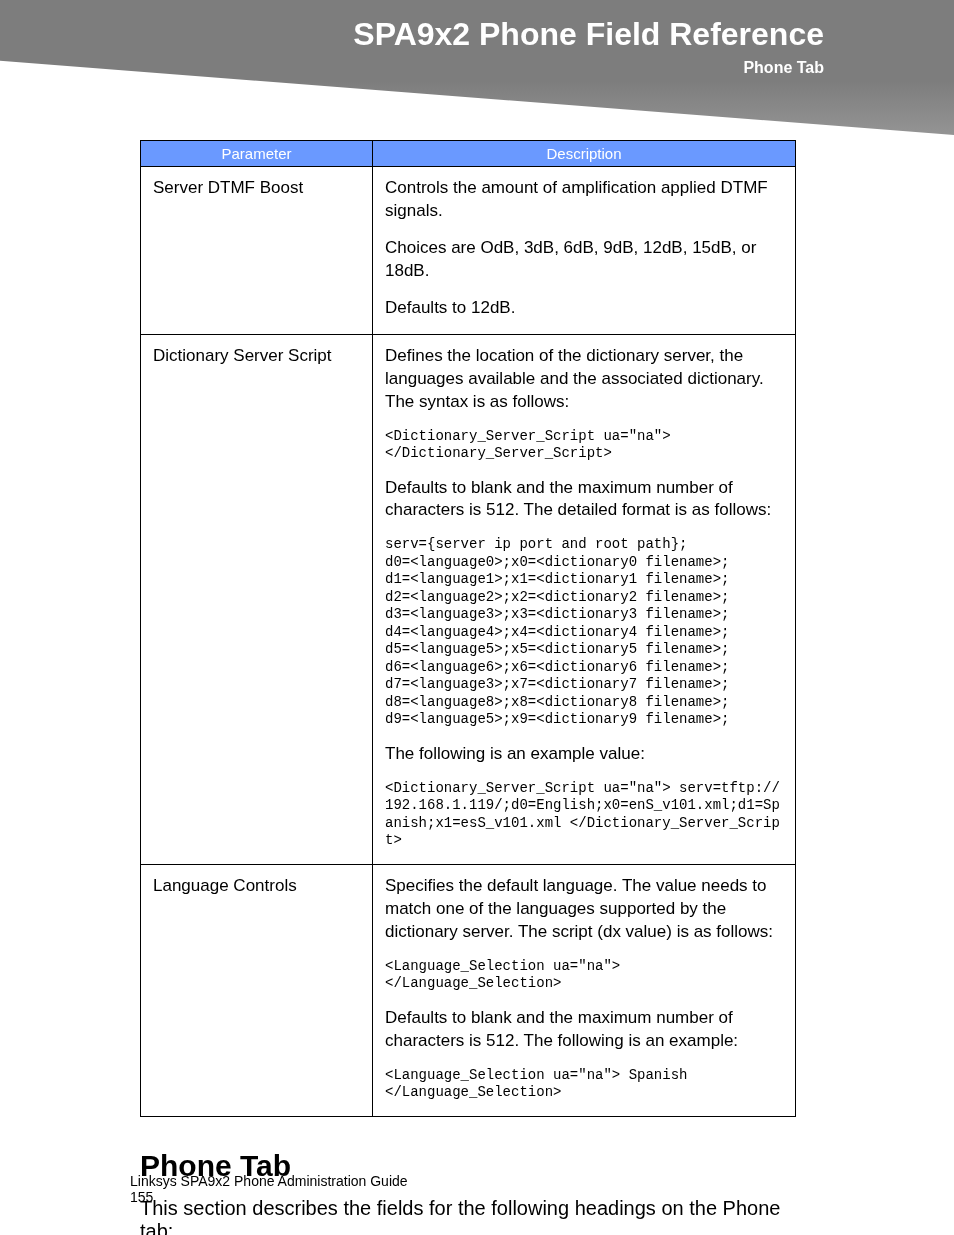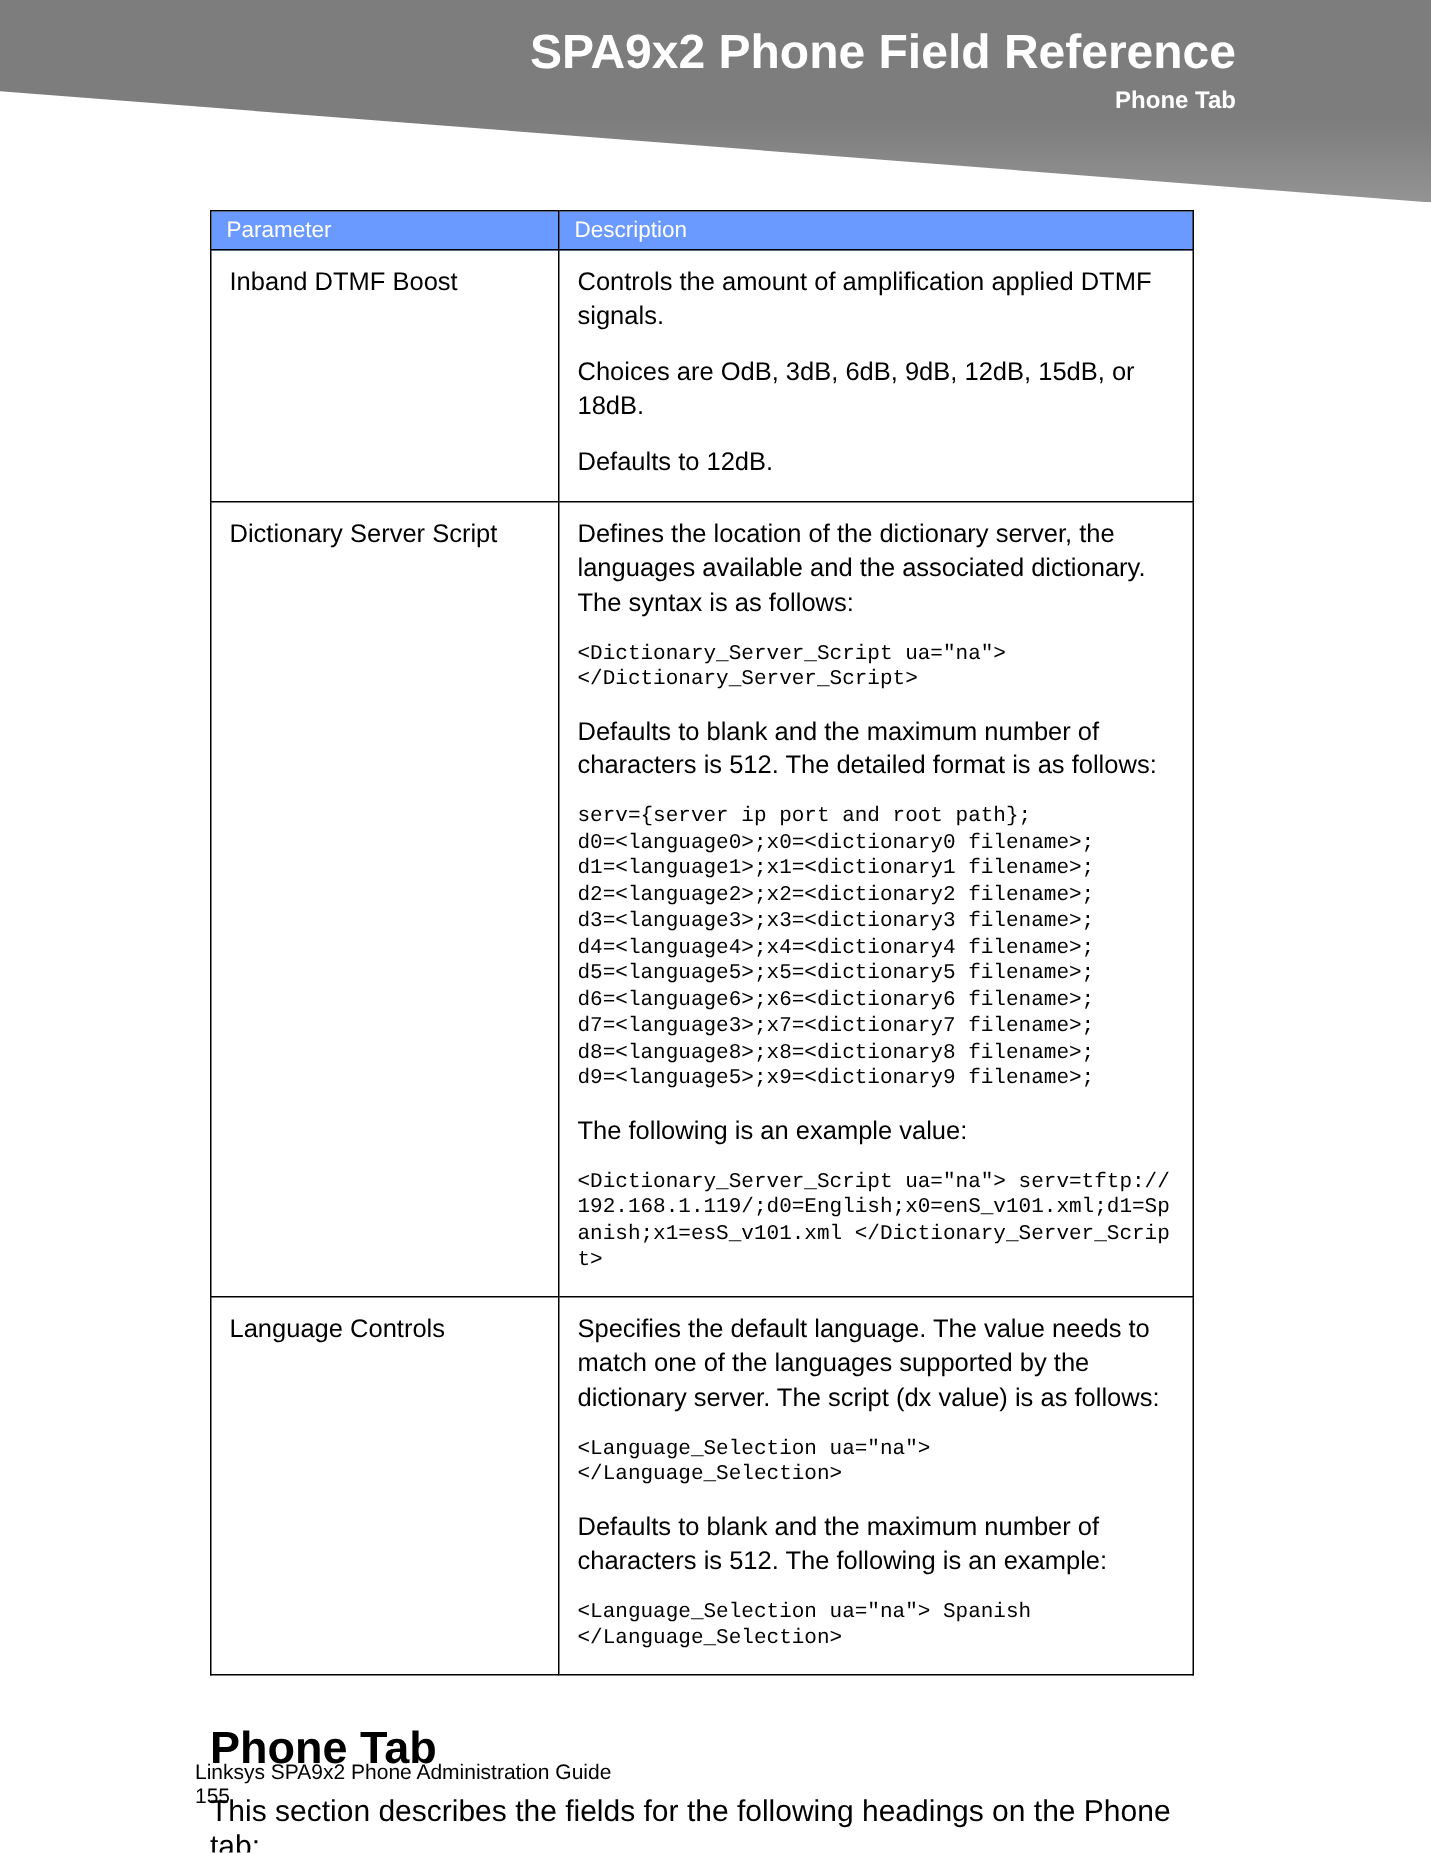--- a/index.html
+++ b/index.html
@@ -37,21 +37,21 @@
   table {
     width: 100%;
     border-collapse: collapse;
     border: 1px solid #000;
     font-size: 17px;
   }
   th {
     background: #6a99ff;
     color: #fff;
     font-weight: 400;
-    text-align: left;
+    text-align: center;
     padding: 4px 10px;
     border: 1px solid #000;
     font-size: 15px;
   }
   td {
     border: 1px solid #000;
     padding: 10px 12px 14px 12px;
     vertical-align: top;
     color: #000;
     line-height: 1.35;
@@ -113,21 +113,21 @@
 
   <table>
     <thead>
       <tr>
         <th>Parameter</th>
         <th>Description</th>
       </tr>
     </thead>
     <tbody>
       <tr>
-        <td class="param">Inband DTMF Boost</td>
+        <td class="param">Server DTMF Boost</td>
         <td class="desc">
           <p>Controls the amount of amplification applied DTMF signals.</p>
           <p>Choices are OdB, 3dB, 6dB, 9dB, 12dB, 15dB, or 18dB.</p>
           <p>Defaults to 12dB.</p>
         </td>
       </tr>
       <tr>
         <td class="param">Dictionary Server Script</td>
         <td class="desc">
           <p>Defines the location of the dictionary server, the languages available and the associated dictionary. The syntax is as follows:</p>

